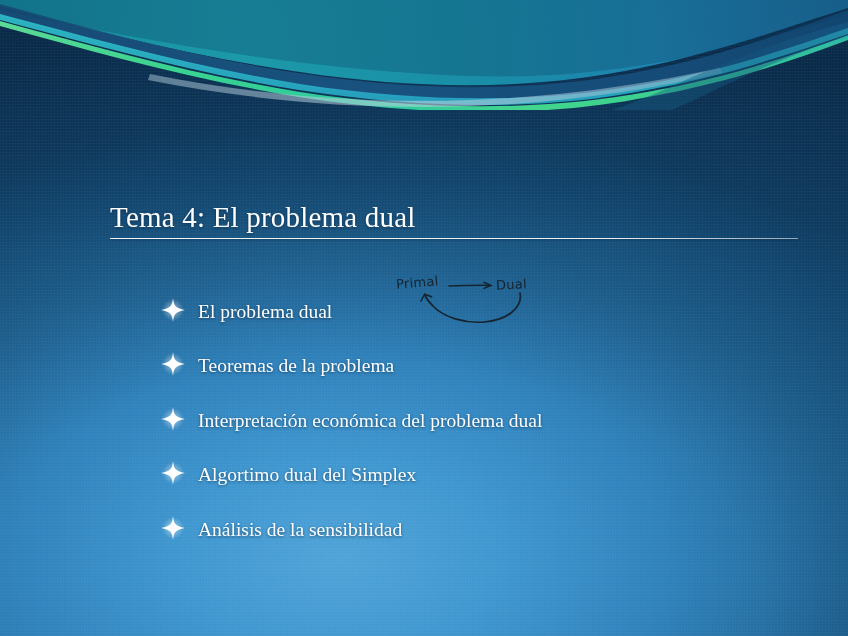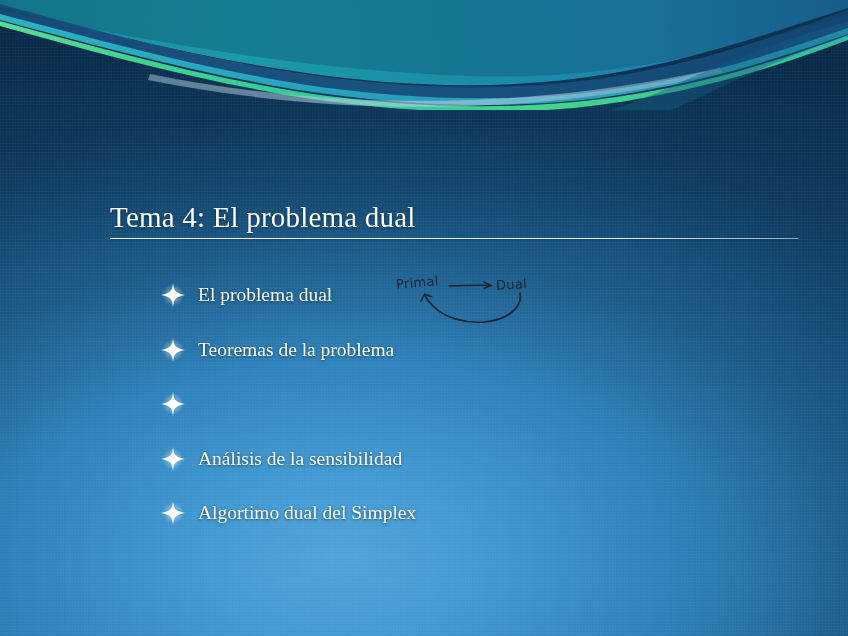--- a/index.html
+++ b/index.html
@@ -83,21 +83,21 @@
     position: absolute;
     left: 160px;
     top: 268px;
     width: 640px;
     list-style: none;
     margin: 0;
     padding: 0;
   }
   .bullet-item {
     display: flex;
-    align-items: center;
+    align-items: flex-end;
     height: 54.5px;
   }
   .bullet-star {
     width: 26px;
     height: 26px;
     flex: 0 0 26px;
     position: relative;
     margin-right: 12px;
   }
   .bullet-label {
@@ -252,40 +252,41 @@
       <span class="bullet-label">Teoremas de la problema</span>
     </li>
 
     <li class="bullet-item">
       <span class="bullet-star">
         <svg viewBox="0 0 26 26" width="26" height="26">
           <circle cx="13" cy="13" r="11" fill="url(#starGlow)"></circle>
           <path d="M13 1 C13.9 8.4 14.6 11.1 25 13 C14.6 14.9 13.9 17.6 13 25 C12.1 17.6 11.4 14.9 1 13 C11.4 11.1 12.1 8.4 13 1 Z" fill="#ffffff"></path>
         </svg>
       </span>
+      <span class="bullet-label">Interpretación económica del problema dual</span>
+    </li>
+
+    <li class="bullet-item">
+      <span class="bullet-star">
+        <svg viewBox="0 0 26 26" width="26" height="26">
+          <circle cx="13" cy="13" r="11" fill="url(#starGlow)"></circle>
+          <path d="M13 1 C13.9 8.4 14.6 11.1 25 13 C14.6 14.9 13.9 17.6 13 25 C12.1 17.6 11.4 14.9 1 13 C11.4 11.1 12.1 8.4 13 1 Z" fill="#ffffff"></path>
+        </svg>
+      </span>
+      <span class="bullet-label">Algortimo dual del Simplex</span>
     </li>
 
     <li class="bullet-item">
       <span class="bullet-star">
         <svg viewBox="0 0 26 26" width="26" height="26">
           <circle cx="13" cy="13" r="11" fill="url(#starGlow)"></circle>
           <path d="M13 1 C13.9 8.4 14.6 11.1 25 13 C14.6 14.9 13.9 17.6 13 25 C12.1 17.6 11.4 14.9 1 13 C11.4 11.1 12.1 8.4 13 1 Z" fill="#ffffff"></path>
         </svg>
       </span>
       <span class="bullet-label">Análisis de la sensibilidad</span>
-    </li>
-
-    <li class="bullet-item">
-      <span class="bullet-star">
-        <svg viewBox="0 0 26 26" width="26" height="26">
-          <circle cx="13" cy="13" r="11" fill="url(#starGlow)"></circle>
-          <path d="M13 1 C13.9 8.4 14.6 11.1 25 13 C14.6 14.9 13.9 17.6 13 25 C12.1 17.6 11.4 14.9 1 13 C11.4 11.1 12.1 8.4 13 1 Z" fill="#ffffff"></path>
-        </svg>
-      </span>
-      <span class="bullet-label">Algortimo dual del Simplex</span>
     </li>
 
   </ul>
 
   <div class="annotation">
     <span class="ann-text ann-primal">Primal</span>
     <span class="ann-text ann-dual">Dual</span>
 
     <svg width="160" height="72" viewBox="0 0 160 72" style="position:absolute;left:0;top:0;">
 

